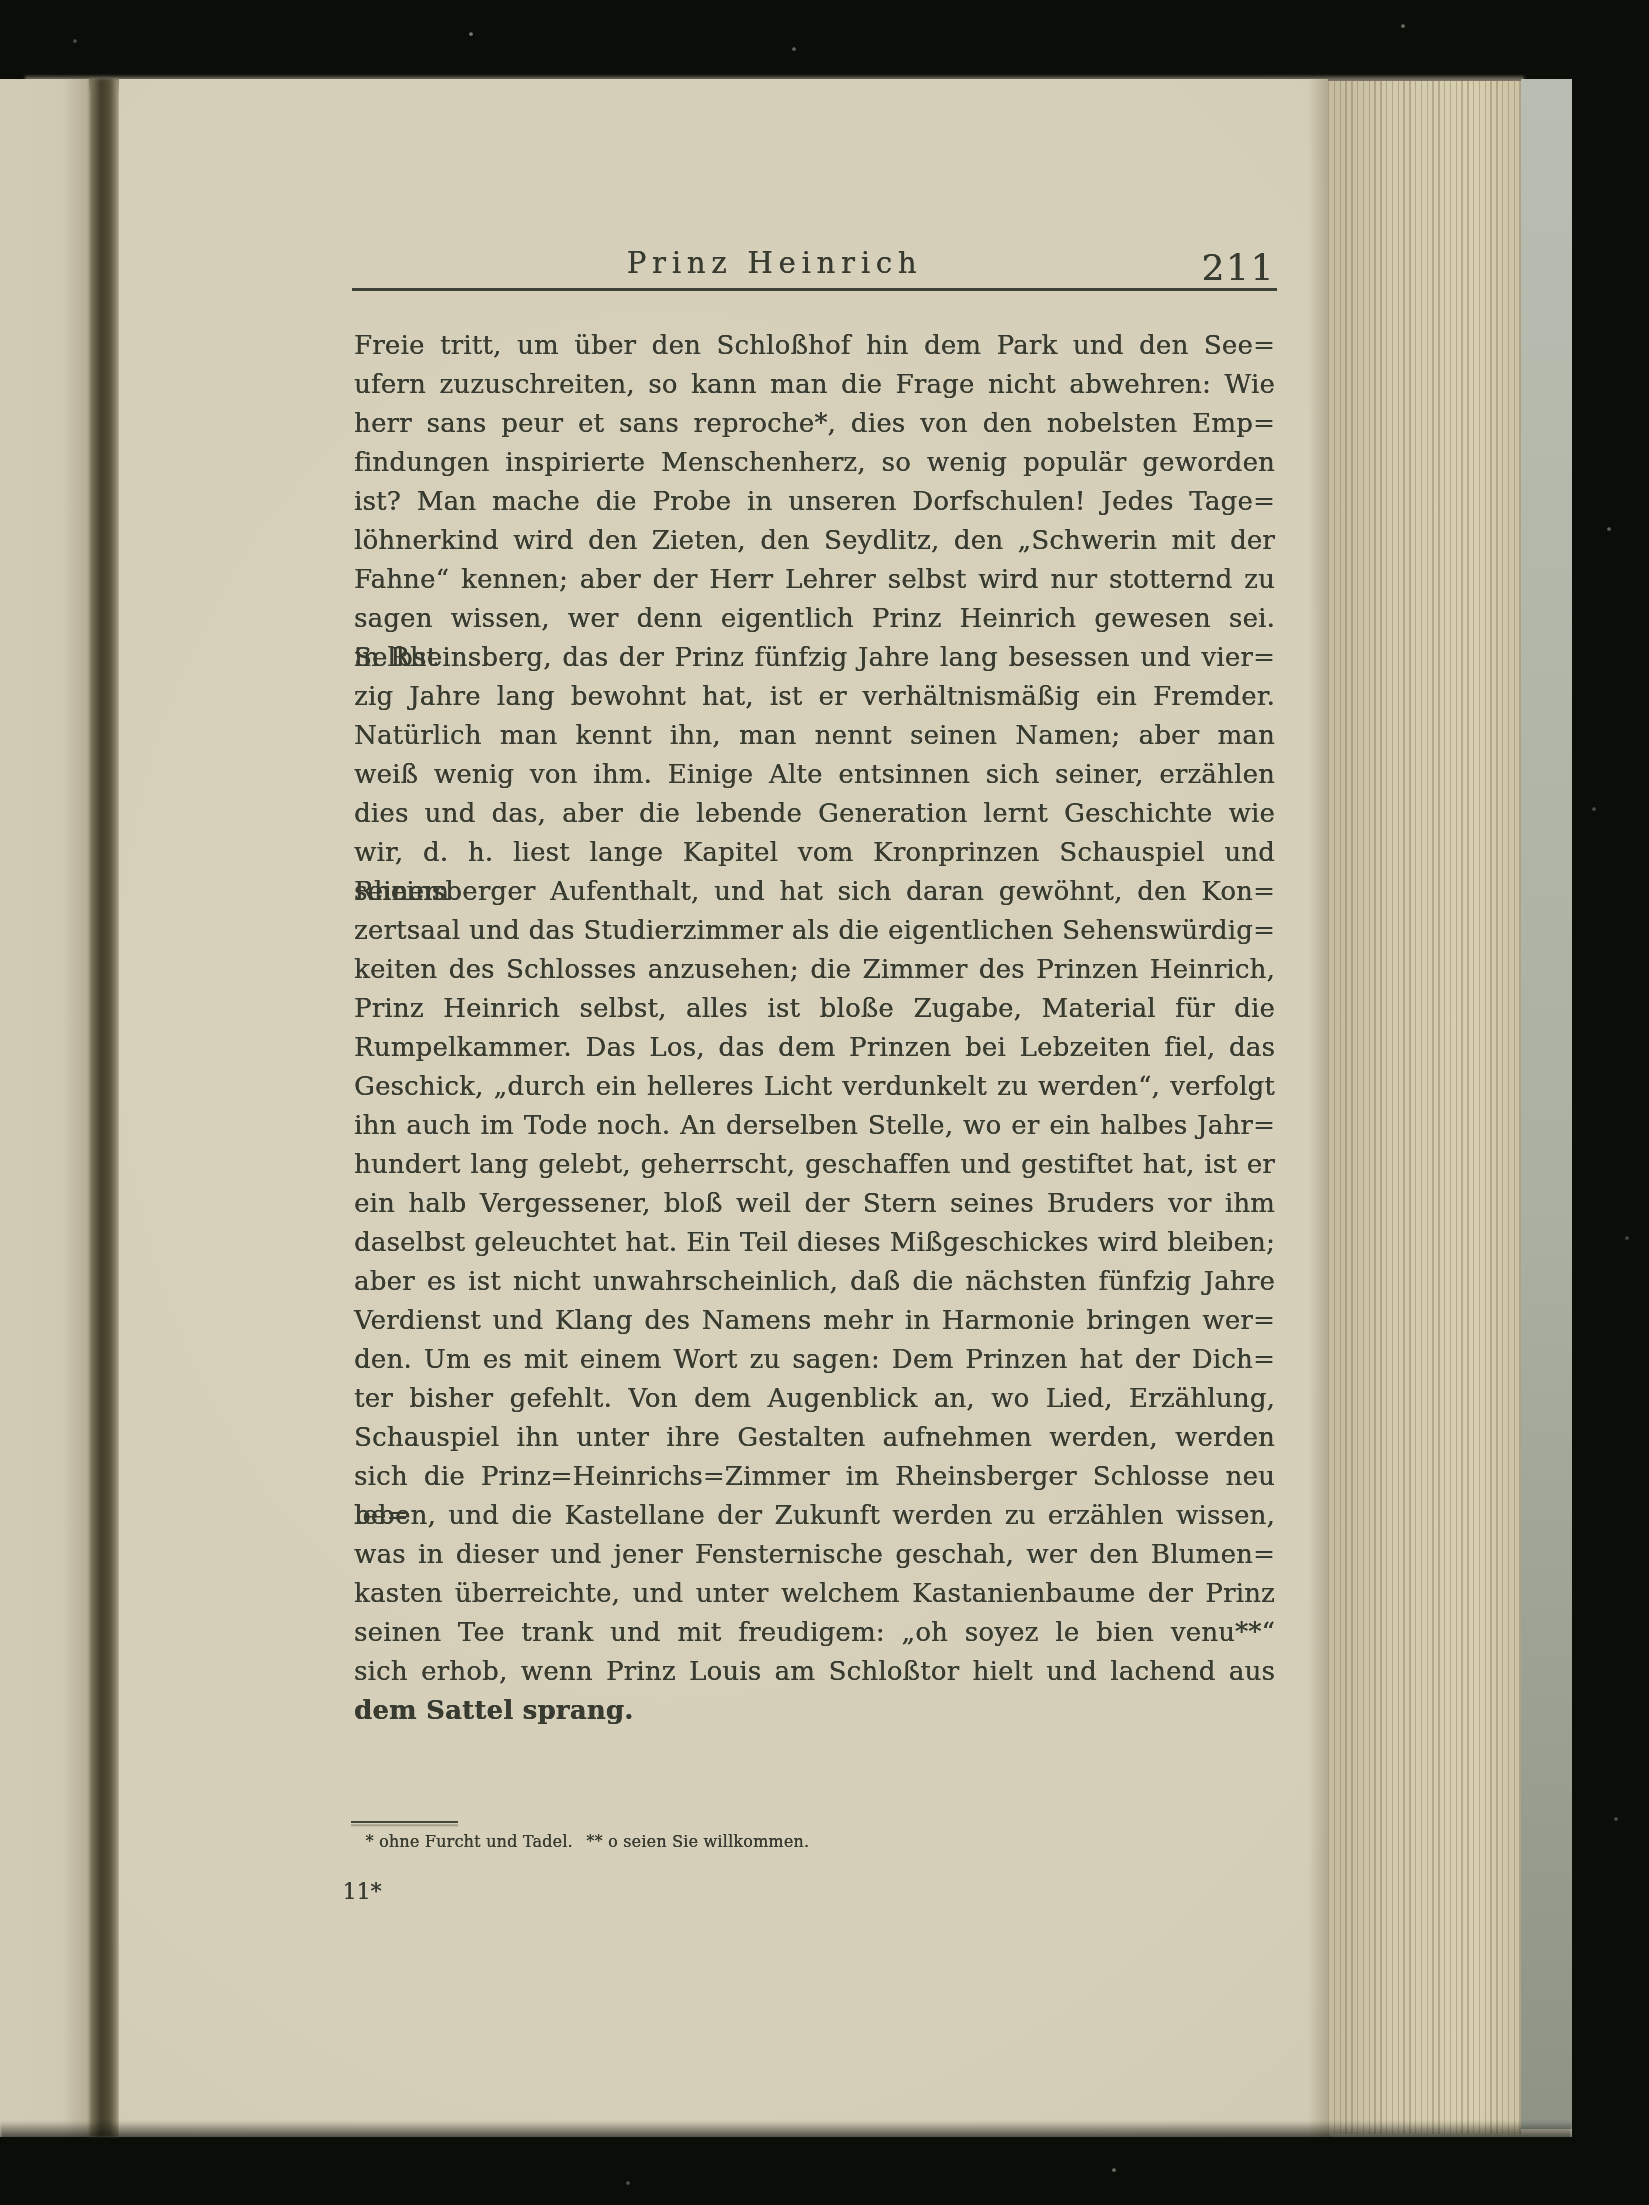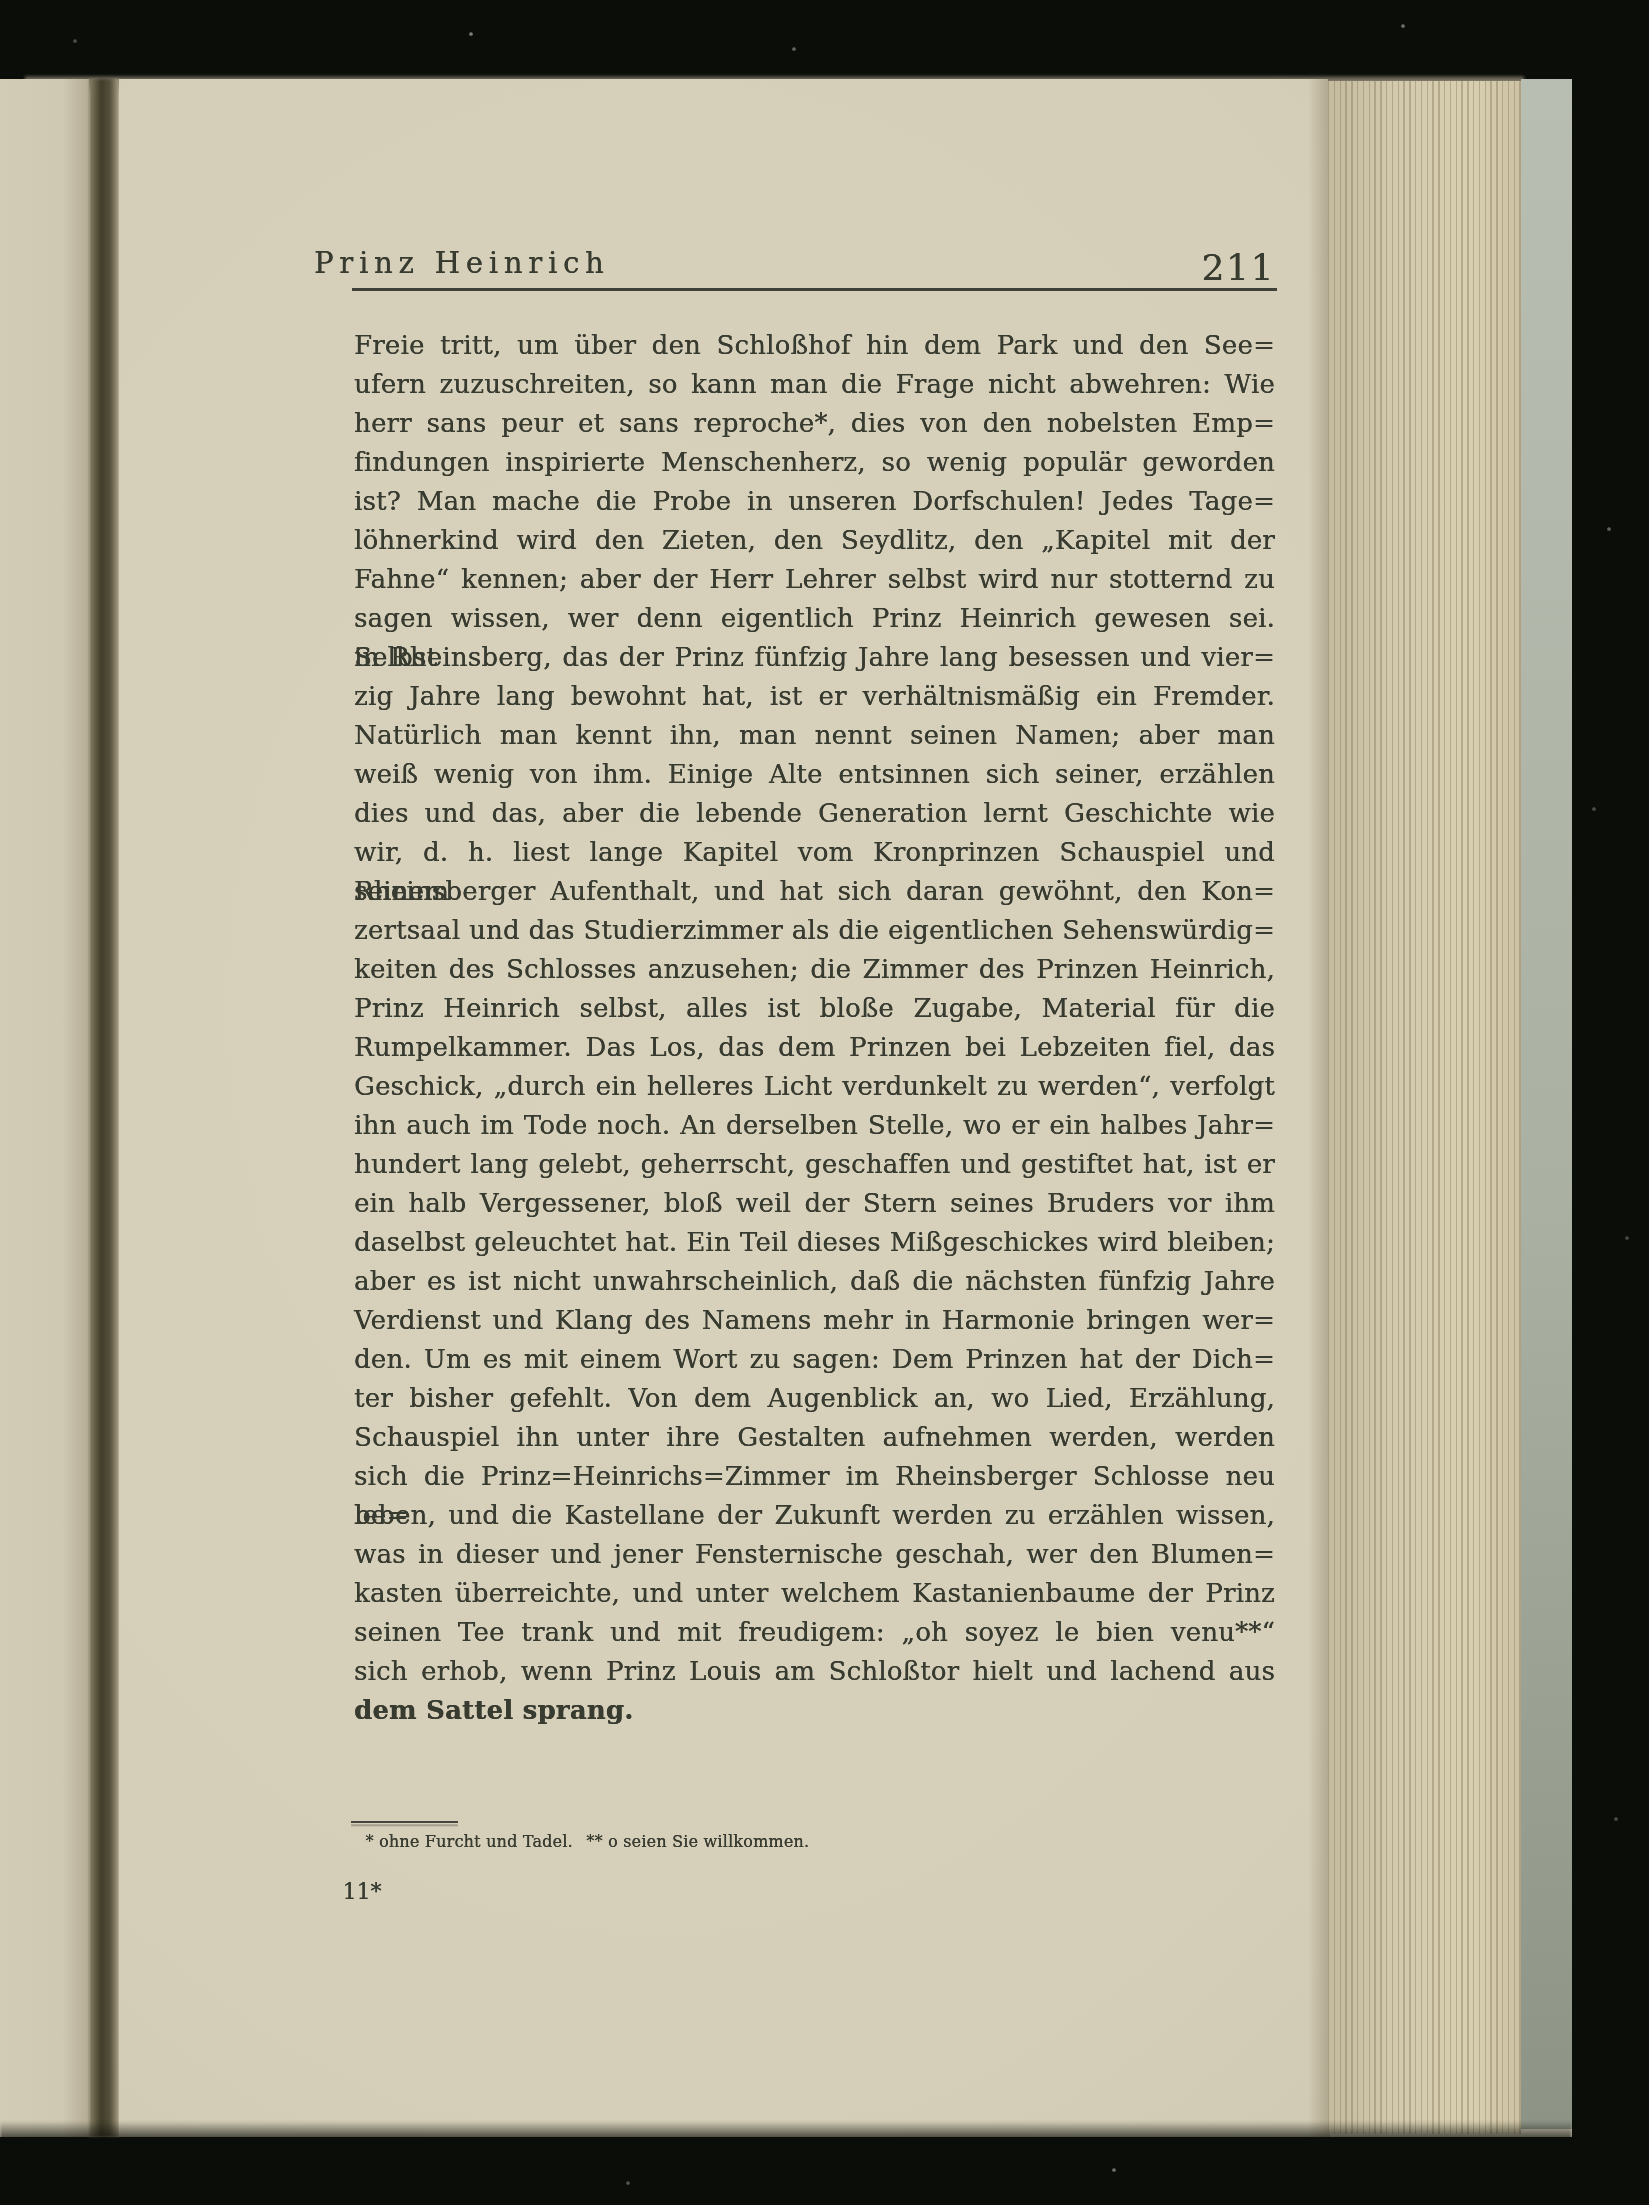--- a/index.html
+++ b/index.html
@@ -63,21 +63,21 @@
     filter: blur(1.6px);
   }
 
   
   .text-column {
     position: absolute; left: 235px; top: 0; width: 921px; height: 100%;
     color: #383b30;
   }
   .header-title {
     position: absolute; top: 167px; left: 0; width: 100%;
-    text-align: left;
+    text-align: center;
     transform: translateX(-40px);
     font-size: 29px; letter-spacing: 5.8px;
     text-shadow: 0.3px 0 0 currentColor;
     white-space: nowrap;
   }
   .page-number {
     position: absolute; top: 168px; right: 0;
     font-size: 36px; letter-spacing: 1.6px;
     text-shadow: 0.3px 0 0 currentColor;
   }
@@ -149,21 +149,21 @@
 
         <div class="header-rule"></div>
 
         <div class="body">
 
         <div class="body-line">Freie tritt, um über den Schloßhof hin dem Park und den See=</div>
             <div class="body-line">ufern zuzuschreiten, so kann man die Frage nicht abwehren: Wie</div>
             <div class="body-line">herr sans peur et sans reproche*, dies von den nobelsten Emp=</div>
             <div class="body-line">findungen inspirierte Menschenherz, so wenig populär geworden</div>
             <div class="body-line">ist? Man mache die Probe in unseren Dorfschulen! Jedes Tage=</div>
-            <div class="body-line">löhnerkind wird den Zieten, den Seydlitz, den „Kapitel mit der</div>
+            <div class="body-line">löhnerkind wird den Zieten, den Seydlitz, den „Schwerin mit der</div>
             <div class="body-line">Fahne“ kennen; aber der Herr Lehrer selbst wird nur stotternd zu</div>
             <div class="body-line">sagen wissen, wer denn eigentlich Prinz Heinrich gewesen sei. Selbst</div>
             <div class="body-line">in Rheinsberg, das der Prinz fünfzig Jahre lang besessen und vier=</div>
             <div class="body-line">zig Jahre lang bewohnt hat, ist er verhältnismäßig ein Fremder.</div>
             <div class="body-line">Natürlich man kennt ihn, man nennt seinen Namen; aber man</div>
             <div class="body-line">weiß wenig von ihm. Einige Alte entsinnen sich seiner, erzählen</div>
             <div class="body-line">dies und das, aber die lebende Generation lernt Geschichte wie</div>
             <div class="body-line">wir, d. h. liest lange Kapitel vom Kronprinzen Schauspiel und seinem</div>
             <div class="body-line">Rheinsberger Aufenthalt, und hat sich daran gewöhnt, den Kon=</div>
             <div class="body-line">zertsaal und das Studierzimmer als die eigentlichen Sehenswürdig=</div>

